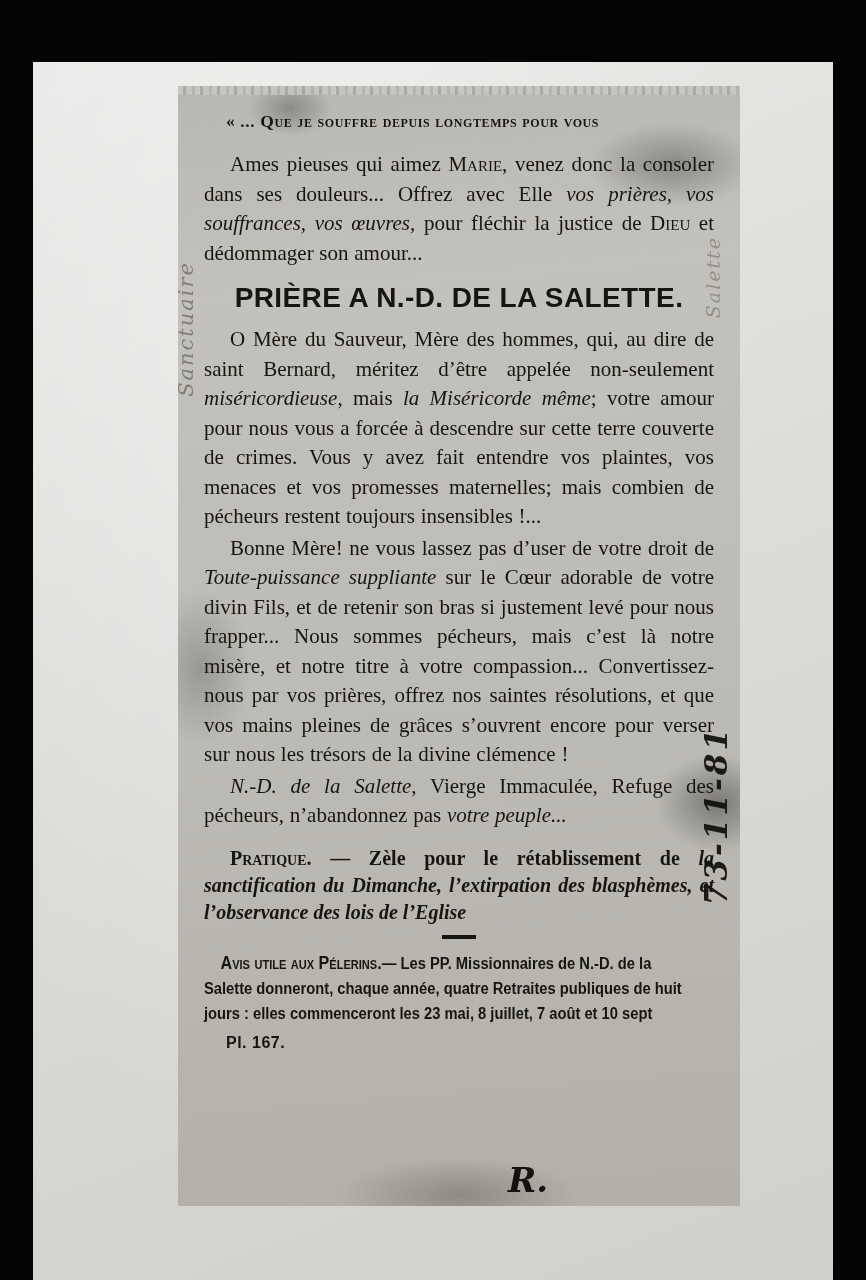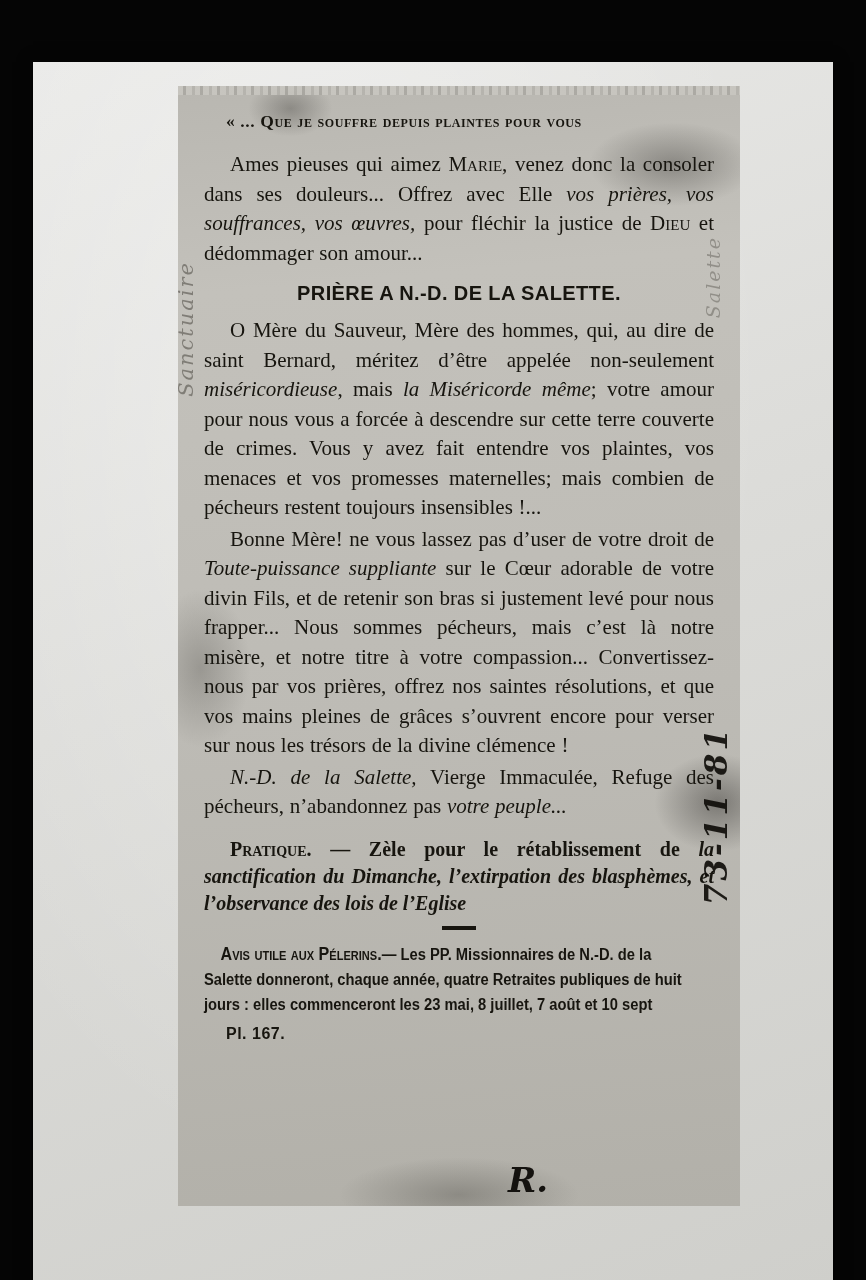--- a/index.html
+++ b/index.html
@@ -44,21 +44,21 @@
   .epigraph .ln{display:block;white-space:nowrap;}
   .epigraph .ln:first-child{text-indent:22px;}
 
   p.body{margin:0 0 2px 0;font-size:21px;line-height:29.5px;
          font-weight:400;text-indent:26px;text-align:justify;
          text-align-last:left;word-spacing:.5px;}
   .sc{font-variant:small-caps;}
   i{font-style:italic;}
 
   h2.title{margin:14px 0 11px 0;font-family:"Liberation Sans",sans-serif;
-           font-weight:700;font-size:20px;letter-spacing:.4px;text-align:center;}
+           font-weight:700;font-size:28px;letter-spacing:.4px;text-align:center;}
 
   p.pratique{margin:14px 0 0 0;font-size:20px;line-height:27px;
              font-weight:700;text-indent:26px;text-align:justify;text-align-last:left;}
   p.pratique .sc{font-variant:small-caps;margin-top:28px;}
   p.pratique i{font-style:italic;font-weight:700;}
 
   .rule{width:34px;height:4px;background:#17150f;margin:9px auto 12px auto;}
 
   .notice{font-family:"Liberation Sans",sans-serif;font-weight:700;
           font-size:16px;line-height:25px;text-align:left;
@@ -91,21 +91,21 @@
 <div id="photo">
 
   <div id="mount"></div>
 
   <div id="leaflet">
     <div id="tear"></div>
 
     <div id="ink">
 
       <div class="epigraph">
-        <span class="ln">« ... Que je souffre depuis plaintes pour vous</span>
+        <span class="ln">« ... Que je souffre depuis longtemps pour vous</span>
       </div>
 
       <p class="body"><span>Ames pieuses qui aimez </span><span class="sc">Marie</span><span>, venez donc la consoler dans ses douleurs... Offrez avec Elle </span><i>vos prières, vos souffrances, vos œuvres,</i><span> pour fléchir la justice de </span><span class="sc">Dieu</span><span> et dédommager son amour...</span></p>
 
       <h2 class="title">PRIÈRE A N.-D. DE LA SALETTE.</h2>
 
       <p class="body"><span>O Mère du Sauveur, Mère des hommes, qui, au dire de saint Bernard, méritez d’être appelée non-seulement </span><i>miséricordieuse</i><span>, mais </span><i>la Miséricorde même</i><span>; votre amour pour nous vous a forcée à descendre sur cette terre couverte de crimes. Vous y avez fait entendre vos plaintes, vos menaces et vos promesses maternelles; mais combien de pécheurs restent toujours insensibles !...</span></p>
 
       <p class="body"><span>Bonne Mère! ne vous lassez pas d’user de votre droit de </span><i>Toute-puissance suppliante</i><span> sur le Cœur adorable de votre divin Fils, et de retenir son bras si justement levé pour nous frapper... Nous sommes pécheurs, mais c’est là notre misère, et notre titre à votre compassion... Convertissez-nous par vos prières, offrez nos saintes résolutions, et que vos mains pleines de grâces s’ouvrent encore pour verser sur nous les trésors de la divine clémence !</span></p>
 

